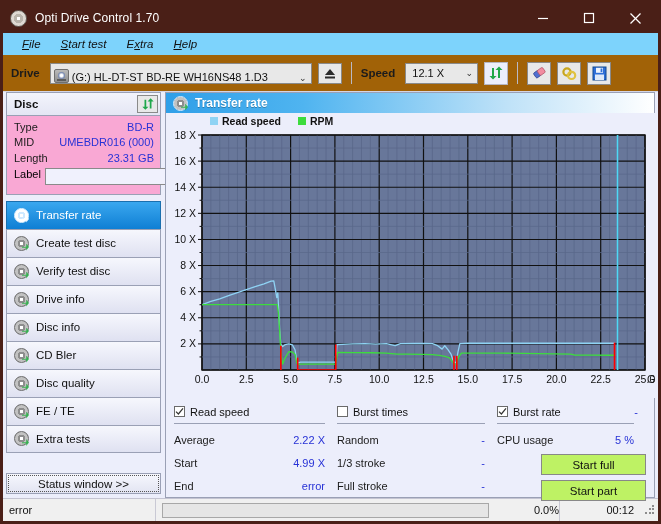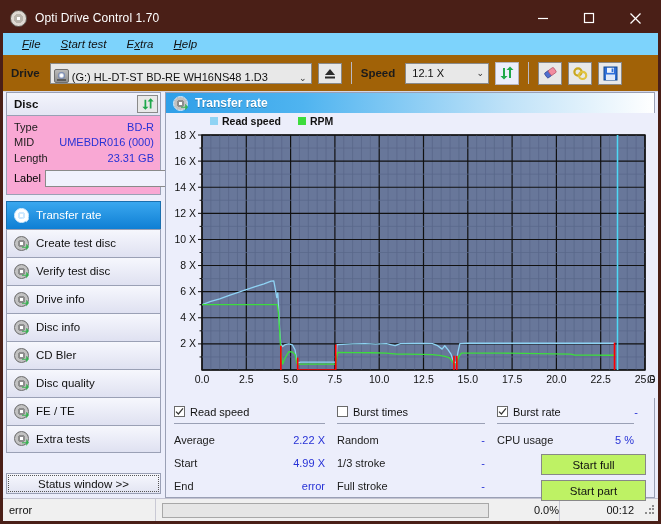--- a/index.html
+++ b/index.html
@@ -48,21 +48,21 @@
     padding:0 8px;flex:0 0 auto;gap:6px;
     border-bottom:1px solid #d3d5e6;
   }
   .tb-label{font-weight:bold;font-size:11.5px;color:#1b1b1b;margin-right:4px;}
   .combo{
     height:21px;background:#e8e8e8;border:1px solid #8a8a8a;
     display:flex;align-items:center;box-sizing:border-box;
     font-size:11px;color:#111;
   }
   .combo.drive{width:262px;padding-left:3px;align-items:flex-end;}
-  .combo.speed{width:84px;padding-left:6px;}
+  .combo.speed{width:73px;padding-left:6px;}
   .combo .cbtxt{flex:1 1 auto;white-space:nowrap;overflow:hidden;}
   .combo .arrow{
     width:16px;text-align:center;font-size:9px;color:#333;flex:0 0 auto;
   }
   .drive-ico{
     width:15px;height:14px;margin-right:3px;flex:0 0 auto;
     background:linear-gradient(#b9b9b9,#8f8f8f);
     border:1px solid #6f6f6f;border-radius:2px;box-sizing:border-box;
     position:relative;
   }
@@ -94,21 +94,21 @@
   .disc-head{
     height:22px;display:flex;align-items:center;justify-content:space-between;
     border-bottom:1px solid #9aa0b5;padding:0 2px 0 7px;
     background:linear-gradient(#f3f4fc,#e4e6f4);
   }
   .disc-head b{font-size:11.5px;color:#111;}
   .disc-rows{padding:3px 6px 5px 7px;}
   .drow{display:flex;justify-content:space-between;align-items:center;height:15.5px;font-size:11px;}
   .drow .k{color:#1b1b1b;}
   .drow .v{color:#2732d6;}
-  .label-row{display:flex;align-items:center;height:21px;margin-top:2px;gap:4px;}
+  .label-row{display:flex;align-items:flex-start;height:21px;margin-top:2px;gap:4px;}
   .label-row .k{width:32px;font-size:11px;}
   .label-in{
     flex:1 1 auto;height:17px;background:#f0f1fd;border:1px solid #8a8a8a;box-sizing:border-box;
   }
   .disc-btn{
     width:21px;height:19px;background:#e4e4e4;border:1px solid #8a8a8a;
     display:flex;align-items:center;justify-content:center;box-sizing:border-box;flex:0 0 auto;
   }
   .cd-glyph{
     width:14px;height:14px;border-radius:50%;

